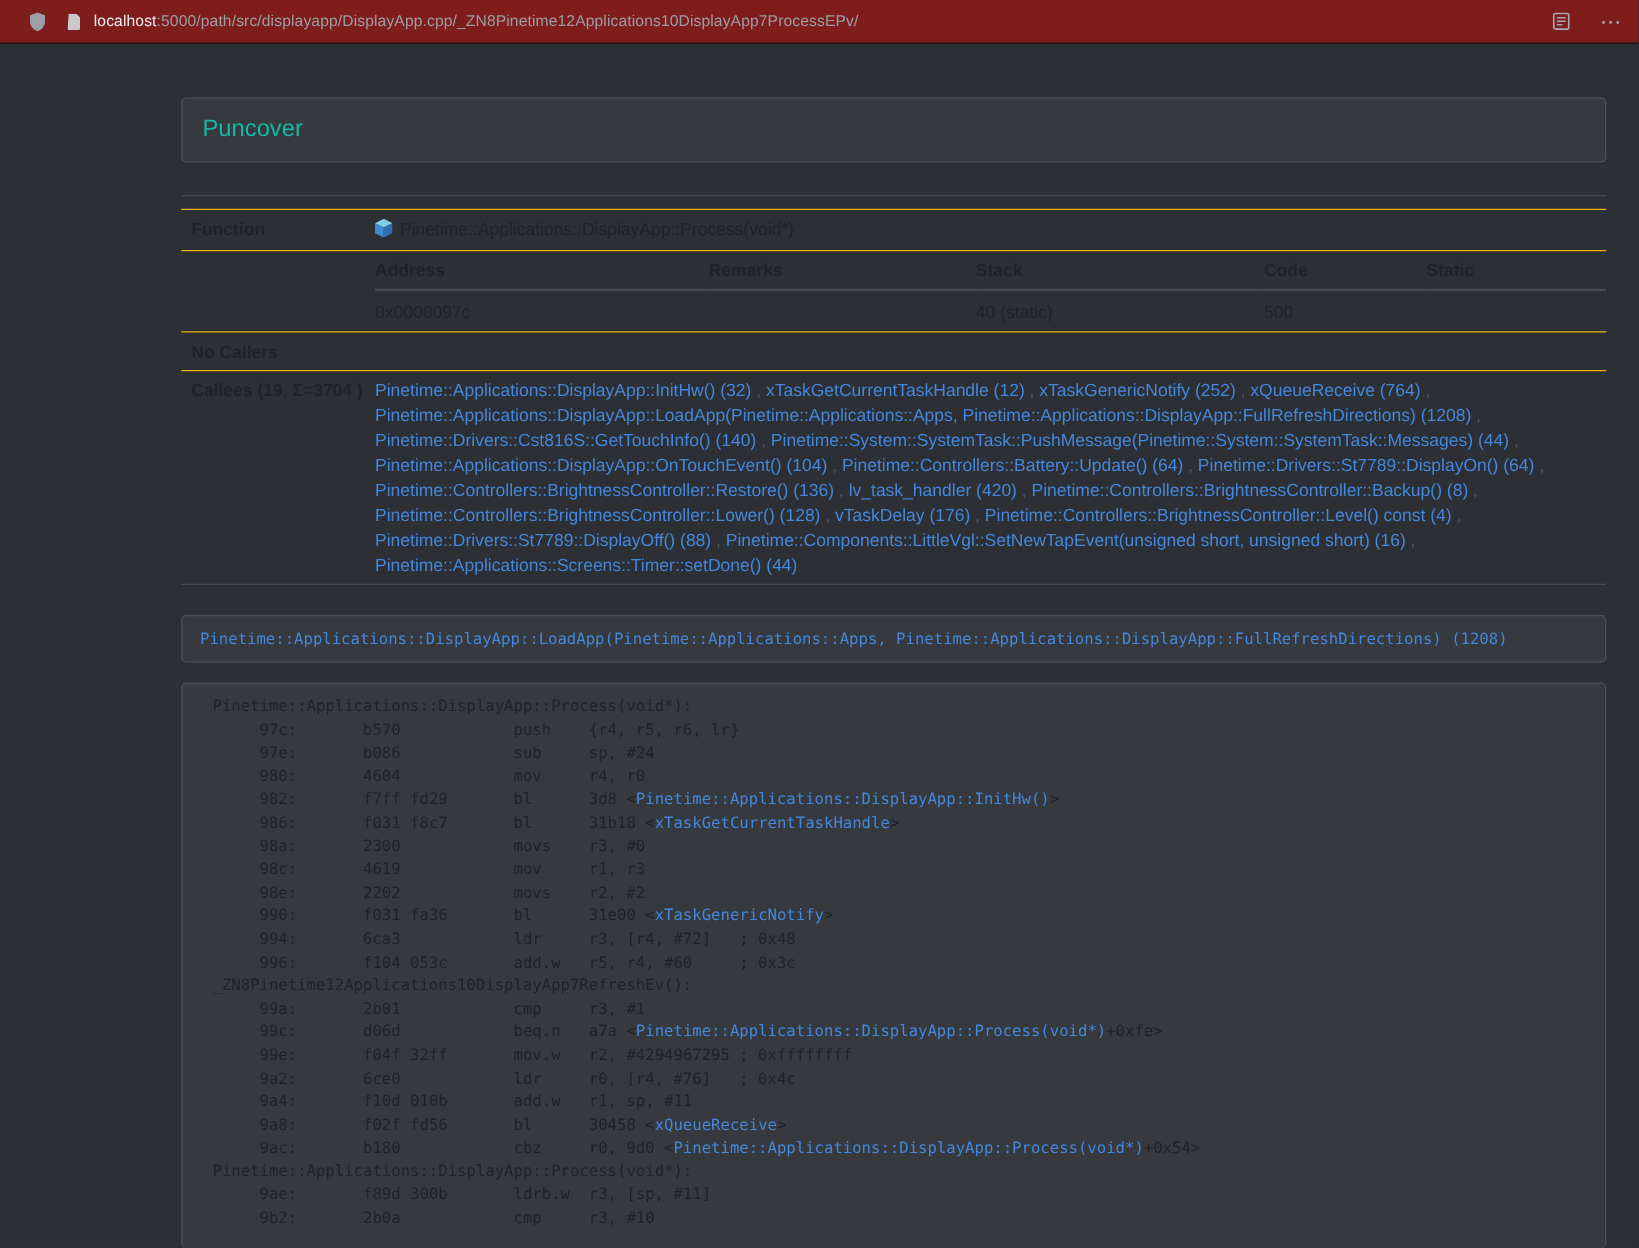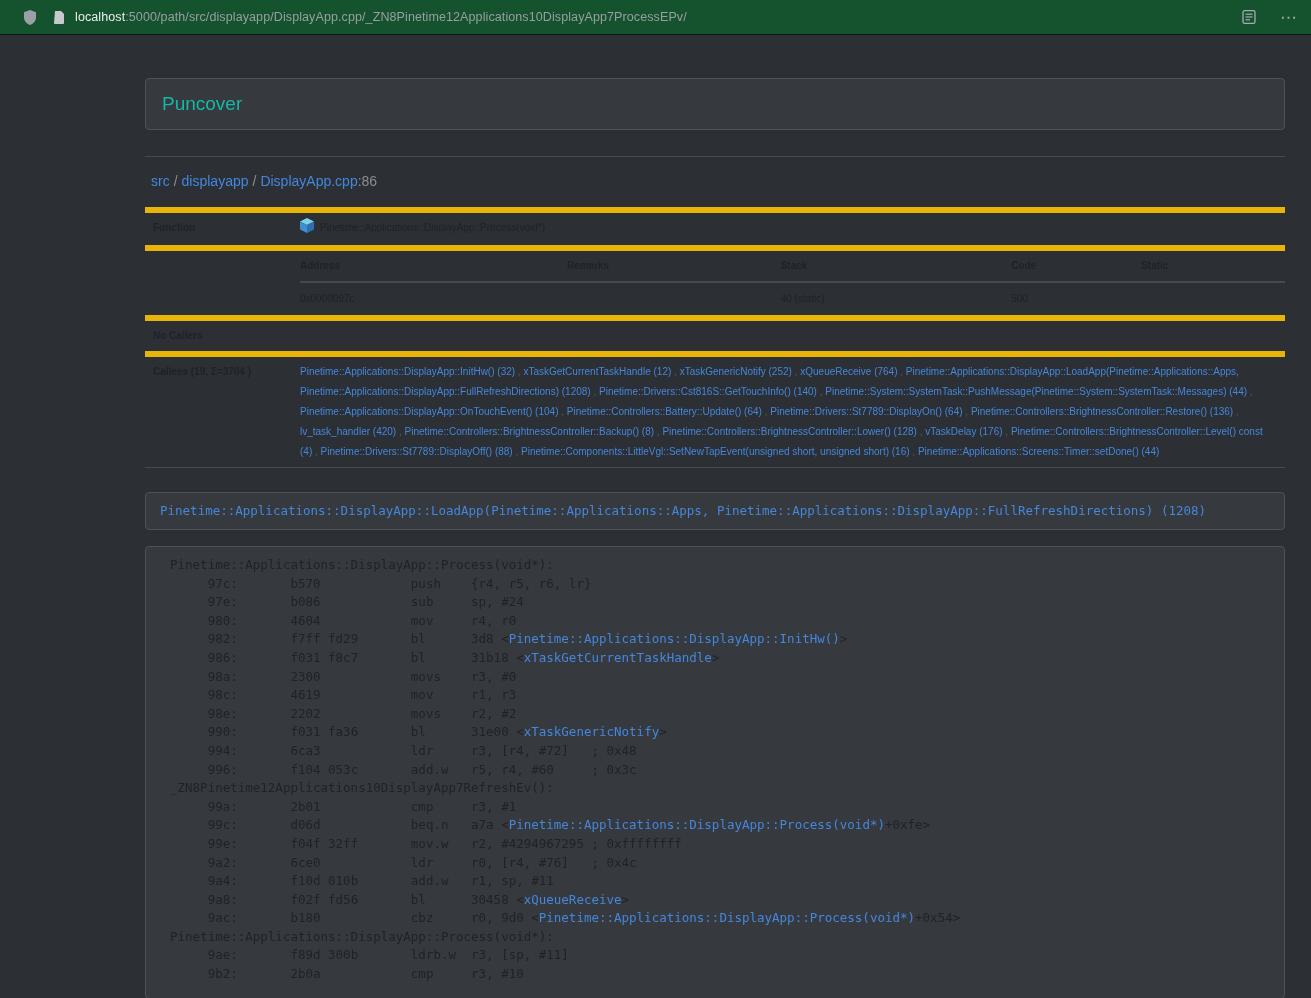--- a/index.html
+++ b/index.html
@@ -7,21 +7,21 @@
   body {
     background: #2c2f34;
     font-family: "Liberation Sans", sans-serif;
     color: #1f2226;
   }
   a { color: #4487dc; text-decoration: none; }
 
   
   .topbar {
     height: 35px;
-    background: #14532d;
+    background: #7f1d1d;
     border-bottom: 1px solid #101214;
     display: flex;
     align-items: center;
     padding: 0 14px 0 22px;
   }
   .topbar .icon { display: inline-flex; align-items: center; }
   .topbar .shield { margin-right: 16px; }
   .topbar .doc { margin-right: 10px; }
   .url { font-size: 12.5px; color: #9a9ea3; letter-spacing: 0.1px; white-space: nowrap; }
   .url .host { color: #eceef0; }
@@ -41,24 +41,24 @@
 
   hr.divider { border: 0; border-top: 1px solid #46494e; margin: 0 0 10px 0; }
 
   .breadcrumb { padding: 6px 6px; margin-bottom: 12px; font-size: 14px; color: #8b8e93; }
   .breadcrumb .sep { margin: 0 4px; color: #8b8e93; }
   .breadcrumb .muted { color: #8b8e93; }
 
   table.main { width: 100%; border-collapse: collapse; border-bottom: 1px solid #46494e; }
   table.main > tbody > tr > th,
   table.main > tbody > tr > td {
-    border-top: 6px solid #eab308;
+    border-top: 1px solid #eab308;
     text-align: left;
     vertical-align: top;
-    font-size: 10px;
+    font-size: 14px;
     line-height: 20px;
   }
   th.rowhead { width: 155px; padding: 5px 8px; font-weight: bold; color: #1f2226; white-space: nowrap; }
   table.main > tbody > tr > td { padding: 5px 8px 5px 0; }
   td.nopad { padding: 0 !important; }
 
   table.inner { width: 100%; border-collapse: collapse; }
   table.inner th {
     text-align: left; font-weight: bold; color: #1f2226;
     padding: 5px 8px 5px 0; border-bottom: 2px solid #46494e; line-height: 20px;
@@ -116,23 +116,20 @@
 </div>
 
 <div class="content">
 
   <div class="panel title-panel">
     <span>Puncover</span>
   </div>
 
   <hr class="divider">
 
-  <div class="breadcrumb">
-    <a href="#">src</a><span class="sep">/</span><a href="#">displayapp</a><span class="sep">/</span><a href="#">DisplayApp.cpp</a><span class="muted">:86</span>
-  </div>
 
   <table class="main">
     <tbody>
       <tr>
         <th class="rowhead">Function</th>
         <td>
           <span class="ficon">
             <svg width="14" height="15" viewBox="0 0 14 15">
                 <polygon points="7,0 14,3.5 7,7 0,3.5" fill="#7ed0e8"></polygon>
                 <polygon points="0,3.5 7,7 7,15 0,11.5" fill="#3f8fd0"></polygon>

